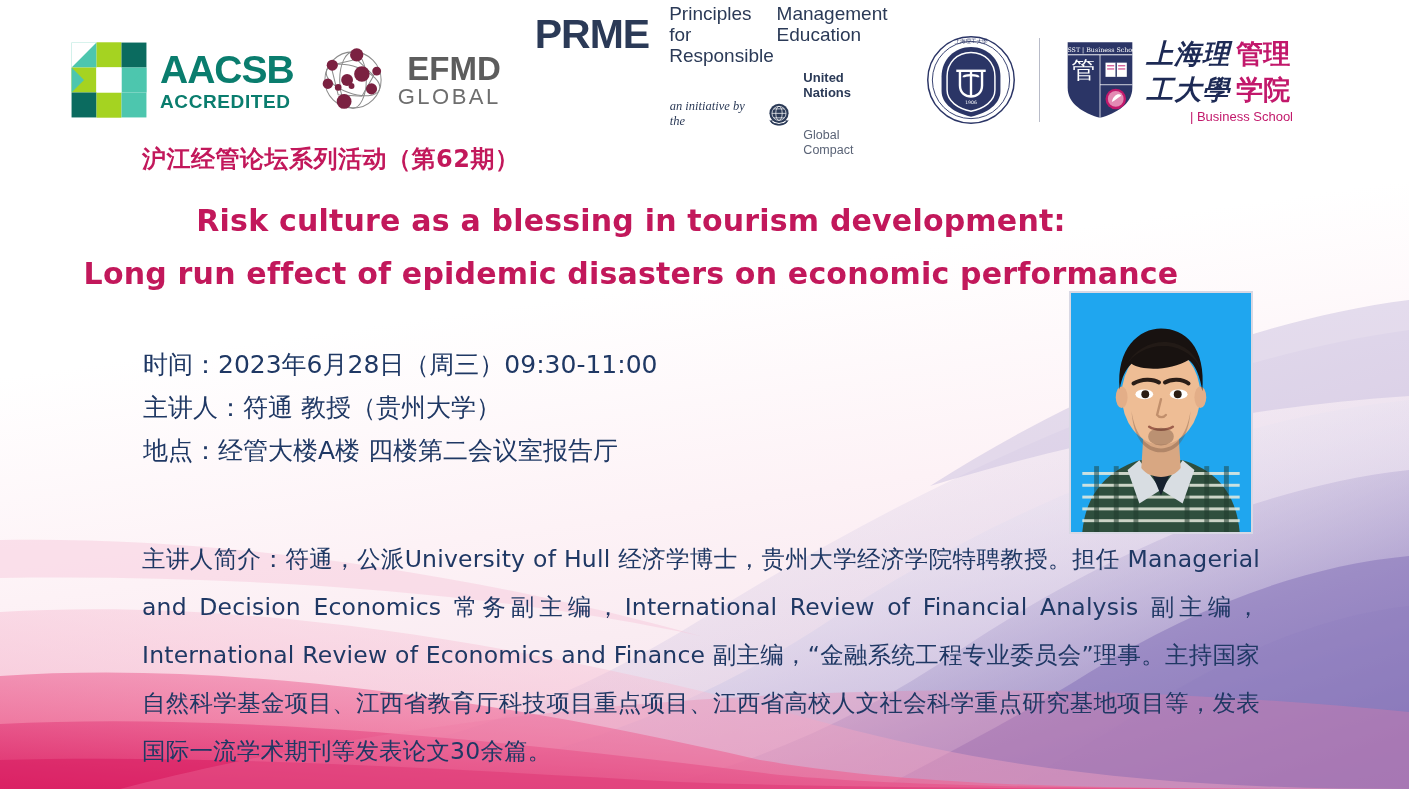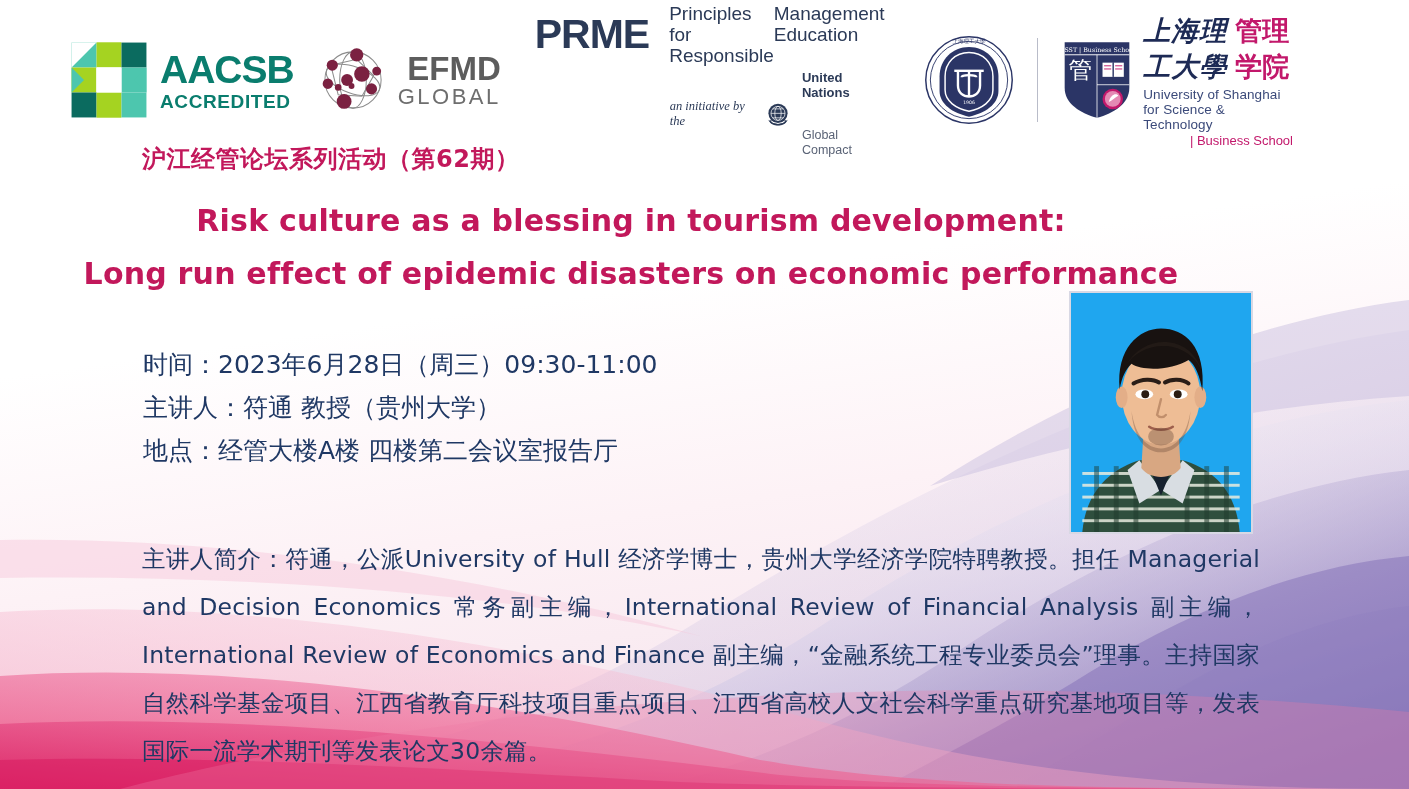--- a/index.html
+++ b/index.html
@@ -279,21 +279,20 @@
           <circle cx="65" cy="76" r="13" fill="#c2186b"></circle>
           <circle cx="65" cy="76" r="10" fill="#e48ab4"></circle>
           <path d="M60,80 C62,70 70,68 72,72 C68,74 64,78 60,80 Z" fill="#ffffff"></path>
         </svg>
       </div>
       <div class="usstbs-txt">
         <div class="cn-row">
           <span class="cn-univ">上海理工大學</span>
           <span class="cn-school">管理学院</span>
         </div>
-        <div class="en-univ">University of Shanghai for Science &amp; Technology</div>
         <div class="en-bs">| Business School</div>
       </div>
     </div>
   </div>
 
   <div class="series">沪江经管论坛系列活动（第62期）</div>
 
   <div class="title">
     <div>Risk culture as a blessing in tourism development:</div>
     <div>Long run effect of epidemic disasters on economic performance</div>

